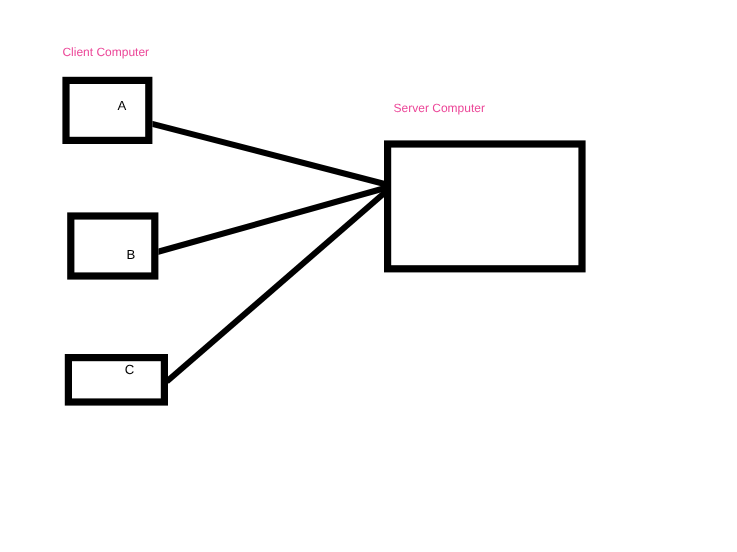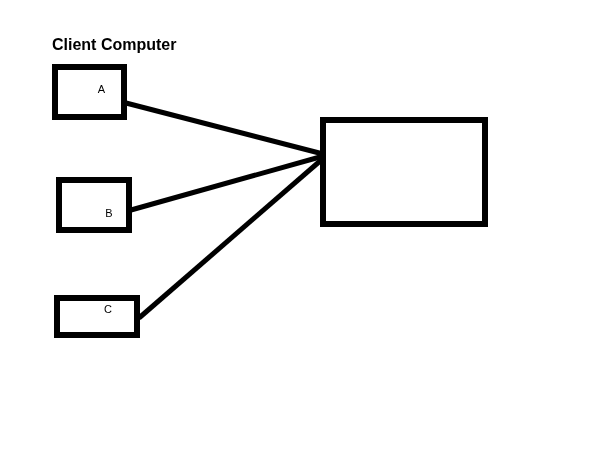--- a/index.html
+++ b/index.html
@@ -10,23 +10,23 @@
   }
   .canvas {
     position: relative;
     width: 614px;
     height: 460px;
     background: #ffffff;
     overflow: hidden;
   }
   .group-label {
     position: absolute;
-    font-size: 16px;
-    font-weight: bold;
-    color: #000000;
+    font-size: 10px;
+    font-weight: normal;
+    color: #ec4899;
     line-height: 16px;
     white-space: nowrap;
   }
   .label-client { left: 52px; top: 37px; }
   .label-server { left: 328px; top: 83px; }
 
   .node {
     position: absolute;
     box-sizing: border-box;
     border: 6px solid #000000;
@@ -62,20 +62,21 @@
     stroke-width: 5;
   }
 </style>
 </head>
 <body>
 
 <div class="canvas">
 
   <div class="group-label label-client">Client Computer</div>
 
+  <div class="group-label label-server">Server Computer</div>
 
   <svg class="wires" viewBox="0 0 614 460" xmlns="http://www.w3.org/2000/svg">
     <line x1="126" y1="103" x2="327" y2="155"></line>
     <line x1="131" y1="210" x2="327" y2="155"></line>
     <line x1="139" y1="318" x2="327" y2="155"></line>
     <circle cx="327" cy="155" r="4.5" fill="#000000"></circle>
   </svg>
 
   <div class="node node-a">
     <span class="node-label">A</span>

